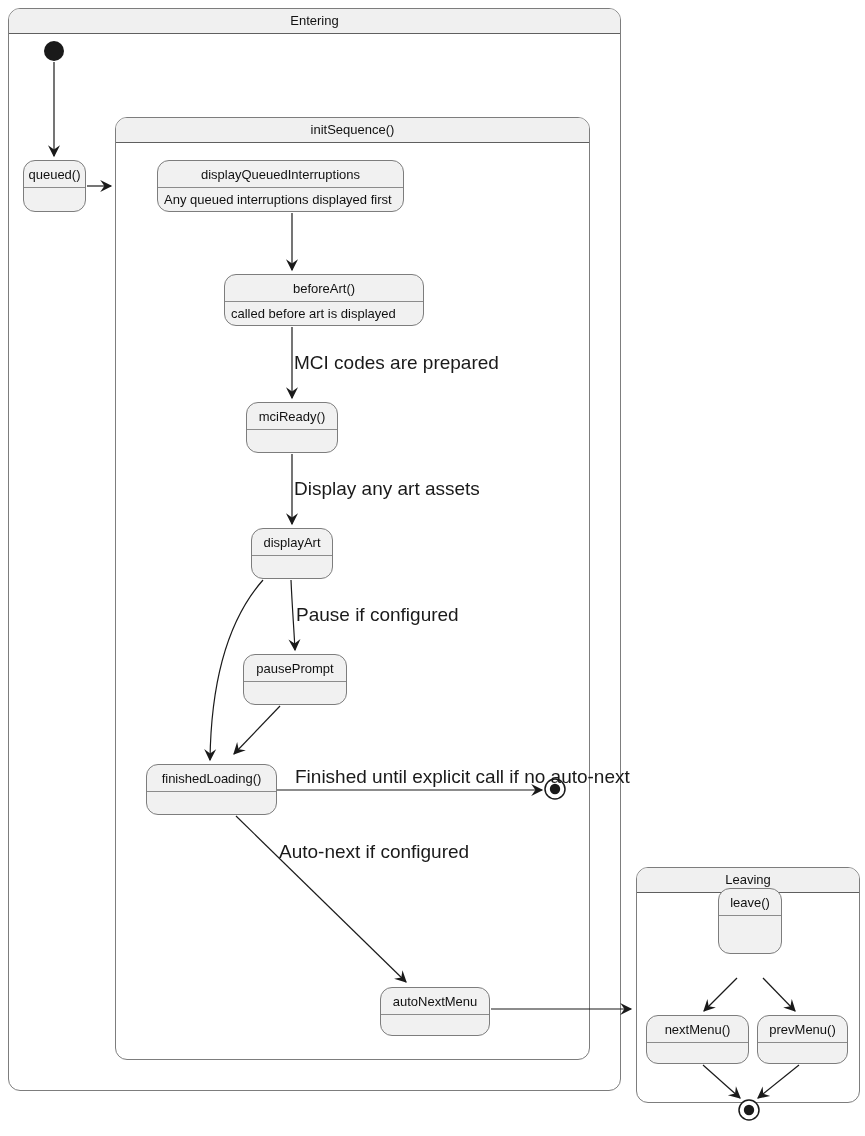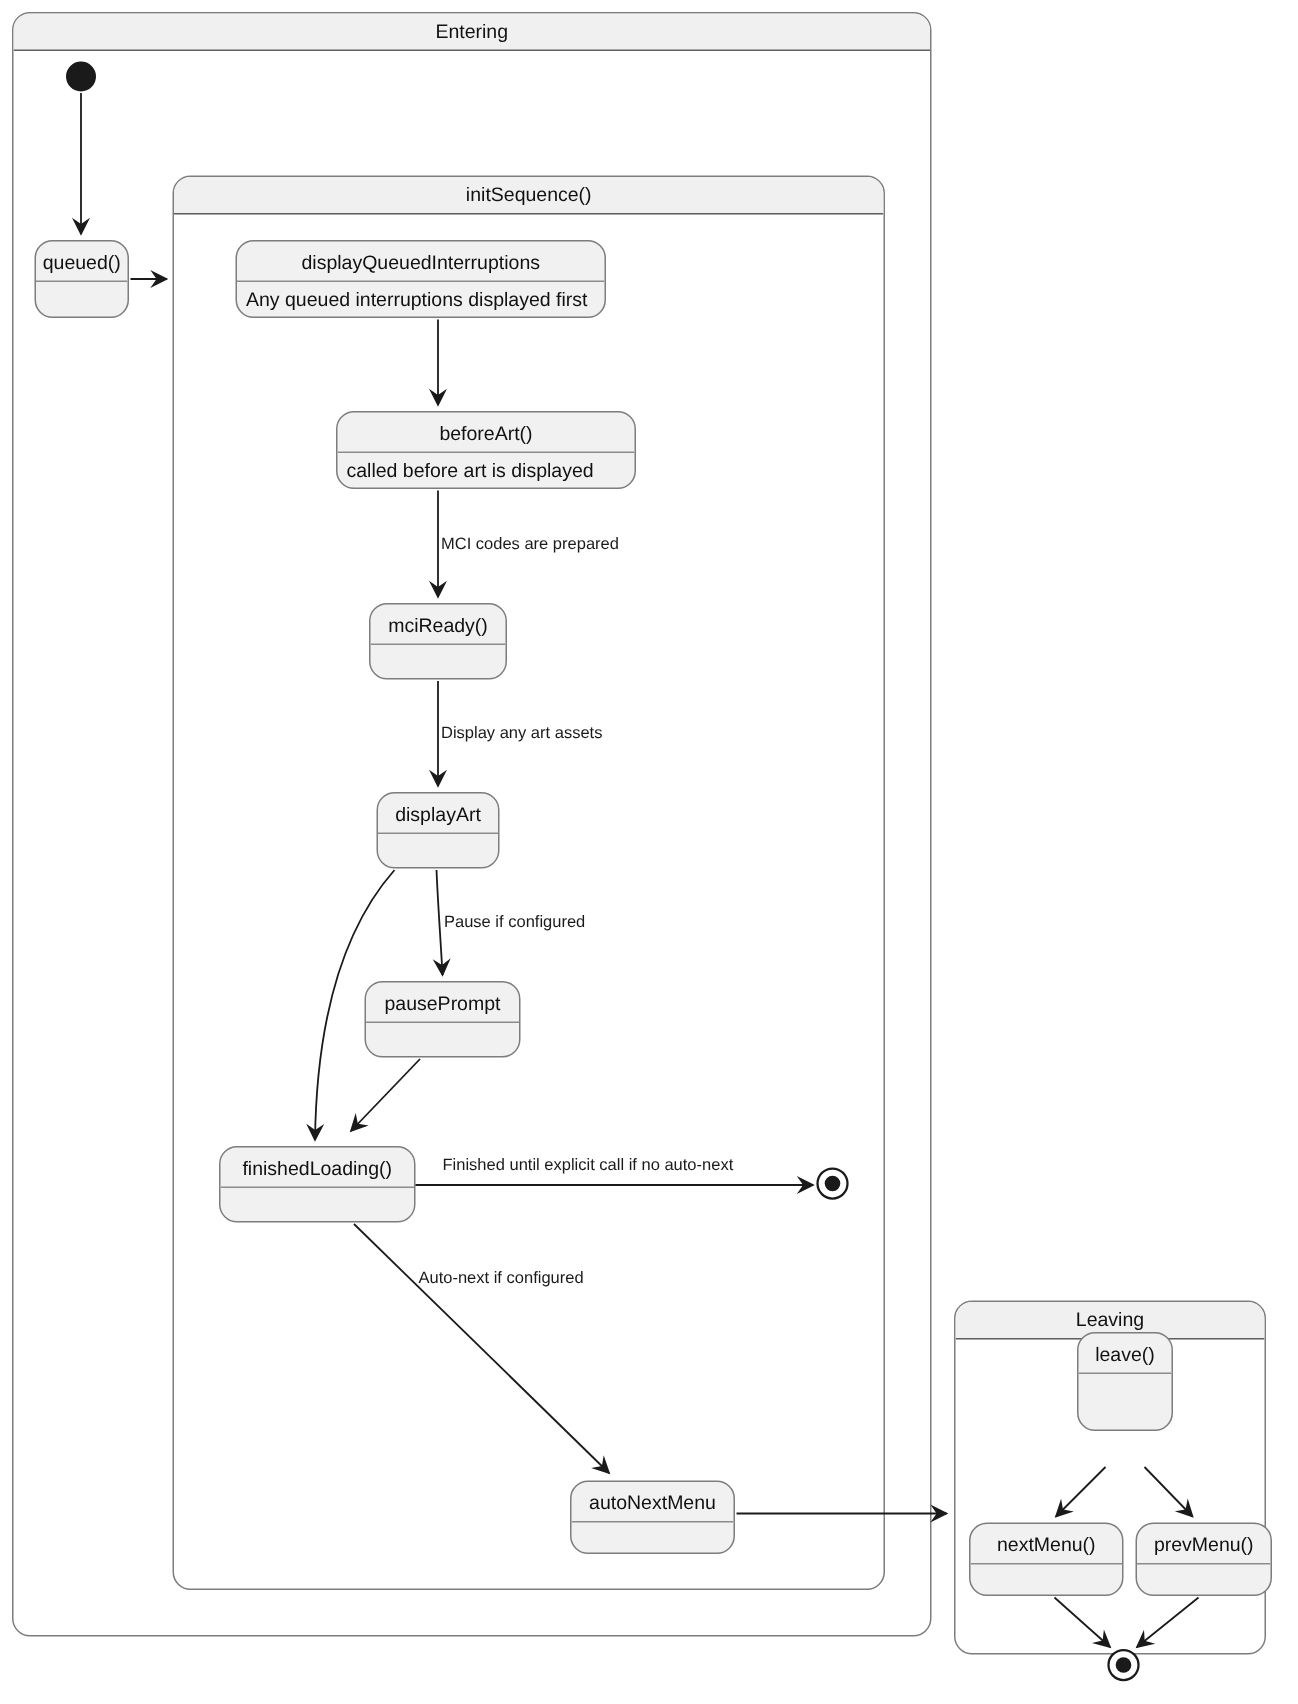--- a/index.html
+++ b/index.html
@@ -24,38 +24,38 @@
   }
   .state-title{
     height:26px;display:flex;align-items:center;justify-content:center;
     font-size:13px;white-space:nowrap;color:#111111;
   }
   .state-body{
     flex:1;border-top:1px solid #8c8c8c;font-size:13px;color:#111111;
     display:flex;align-items:center;padding:0 6px;white-space:nowrap;
   }
   .edge-label{
-    position:absolute;font-size:11px;line-height:16px;color:#1a1a1a;white-space:nowrap;
+    position:absolute;font-size:19px;line-height:16px;color:#1a1a1a;white-space:nowrap;
   }
   svg.edges{position:absolute;left:0;top:0;pointer-events:none;}
 </style>
 </head>
 <body>
 
 <div class="canvas">
 
   <div class="group" style="left:8px;top:8px;width:613px;height:1083px;">
     <div class="group-header">Entering</div>
   </div>
 
   <div class="group" style="left:115px;top:117px;width:475px;height:943px;">
     <div class="group-header">initSequence()</div>
   </div>
 
-  <div class="group" style="left:636px;top:867px;width:208px;height:236px;">
+  <div class="group" style="left:636px;top:867px;width:224px;height:236px;">
     <div class="group-header">Leaving</div>
   </div>
 
   <div class="state" style="left:23px;top:160px;width:63px;height:52px;">
     <div class="state-title">queued()</div>
     <div class="state-body"></div>
   </div>
 
   <div class="state" style="left:157px;top:160px;width:247px;height:52px;">
     <div class="state-title">displayQueuedInterruptions</div>

